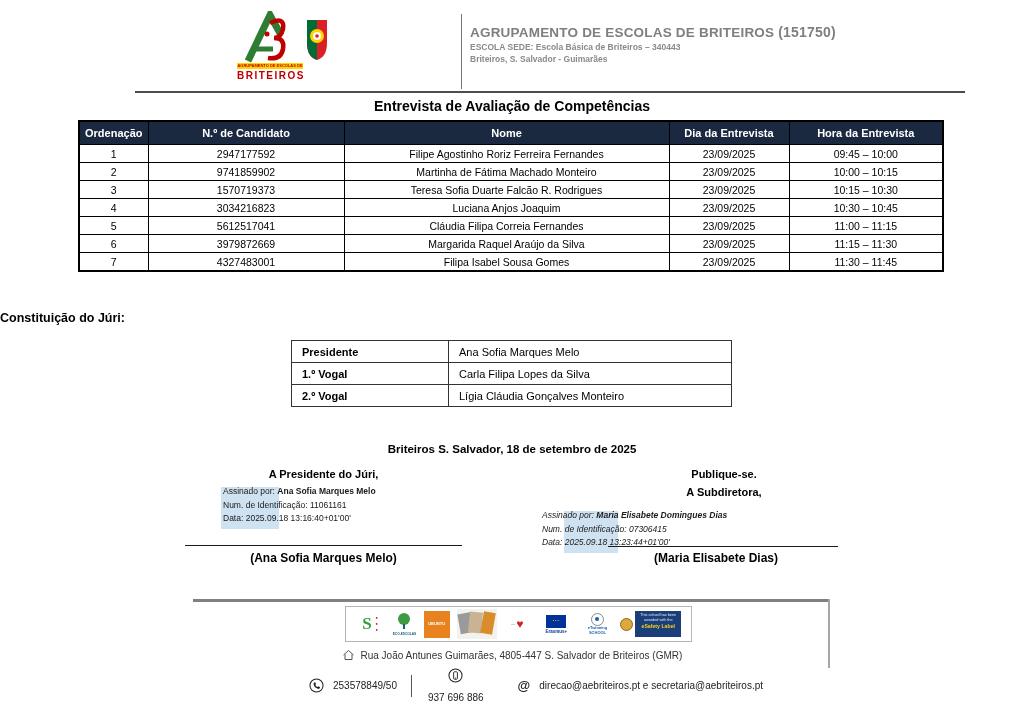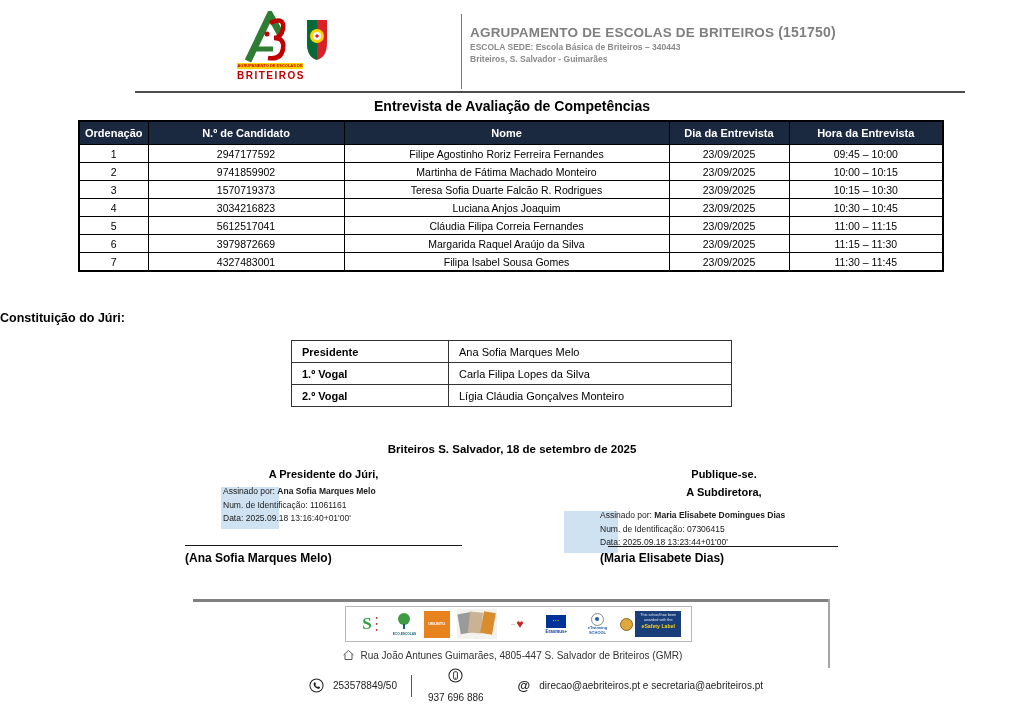--- a/index.html
+++ b/index.html
@@ -53,26 +53,26 @@
   .sig-role{position:absolute;font-weight:bold;font-size:11px;text-align:center;}
   .left-role{left:185px;top:468px;width:277px;}
   .pub{left:608px;top:468px;width:232px;}
   .sub{left:608px;top:486px;width:232px;}
 
   .stamp-hl{position:absolute;background:#cfe2f2;}
   .left-hl{left:221px;top:487px;width:58px;height:42px;}
   .right-hl{left:564px;top:511px;width:54px;height:42px;}
   .stamp{position:absolute;font-size:8.5px;line-height:1.6;color:#1a1a1a;}
   .left-stamp{left:223px;top:485px;}
-  .right-stamp{left:600px;top:509px;}
+  .right-stamp{left:542px;top:509px;font-style:italic;}
 
   .sig-line{position:absolute;border-bottom:1.5px solid #1a1a1a;}
   .left-line{left:185px;top:530px;width:277px;height:15px;}
   .right-line{left:608px;top:531px;width:230px;height:15px;}
-  .sig-printed{position:absolute;font-weight:bold;font-size:12px;text-align:left;}
+  .sig-printed{position:absolute;font-weight:bold;font-size:12px;text-align:center;}
   .left-printed{left:185px;top:551px;width:277px;}
   .right-printed{left:600px;top:551px;width:232px;}
 
   
   .ft-topline{position:absolute;left:193px;top:599px;width:637px;height:3px;background:#808080;}
   .ft-vline{position:absolute;left:828px;top:599px;width:2px;height:69px;background:#a6a6a6;}
 
   .ft-logos{position:absolute;left:345px;top:606px;width:347px;height:36px;
             border:1px solid #b5b5b5;background:#fff;display:flex;align-items:center;
             justify-content:space-evenly;box-sizing:border-box;padding:1px 2px;}

